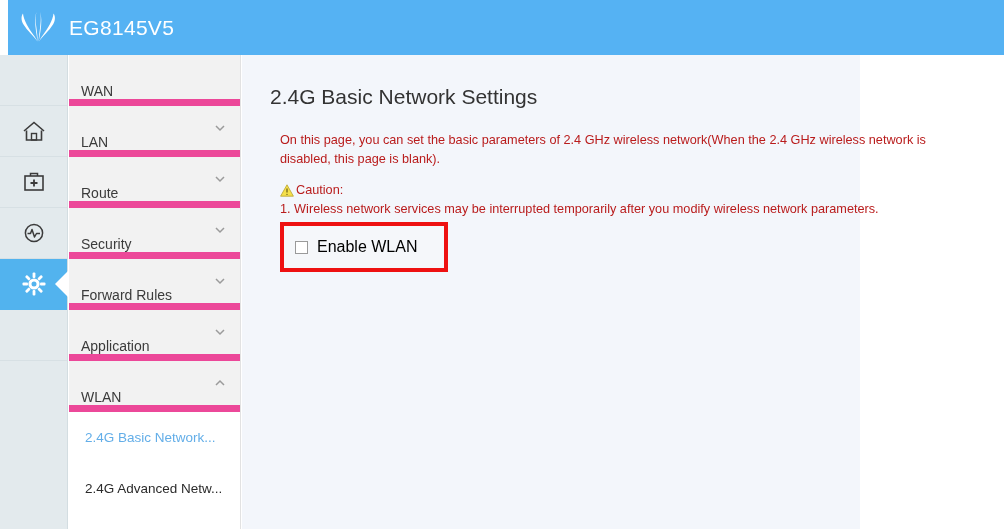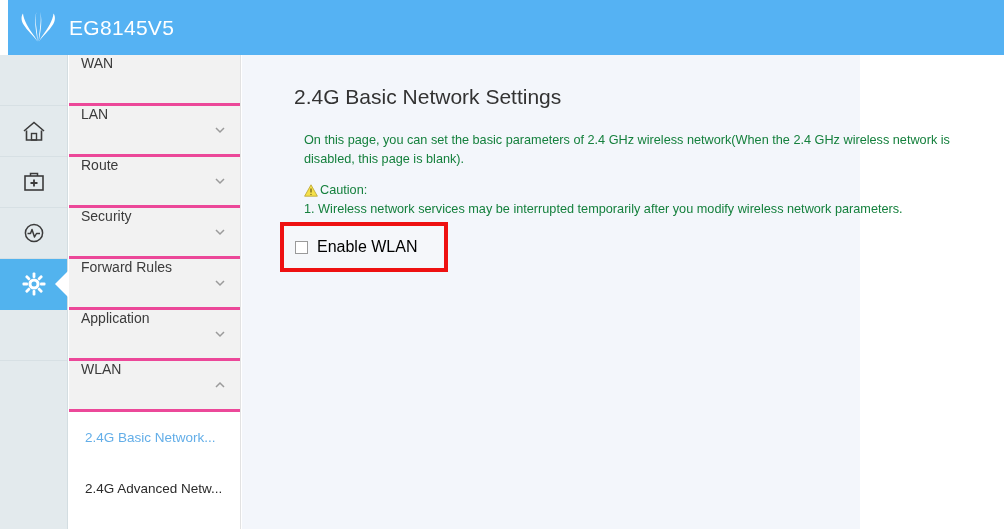--- a/index.html
+++ b/index.html
@@ -88,22 +88,22 @@
   #sidebar {
     position: absolute; top: 55px; left: 69px;
     width: 172px; height: 474px;
     background: #ffffff;
     border-right: 1px solid #e2e2e2;
   }
   .menu-item {
     position: relative;
     height: 51px;
     background: #f2f2f2;
-    border-bottom: 3px solid #ec4899;
-    display: flex; align-items: flex-start;
+    border-bottom: 7px solid #ec4899;
+    display: flex; align-items: flex-end;
     padding: 0 14px 0 12px;
     cursor: default;
   }
   .menu-label {
     font-size: 14px;
     color: #3b3b3b;
     white-space: nowrap;
   }
   .menu-chevron {
     position: absolute; right: 14px; top: 50%;
@@ -121,32 +121,32 @@
     color: #2b2b2b;
     white-space: nowrap;
   }
   .submenu-item.active { color: #63aee8; }
 
   
   #content {
     position: absolute; top: 55px; left: 242px;
     width: 618px; height: 474px;
     background: #f3f6fb;
-    padding: 30px 0 0 52px;
+    padding: 30px 0 0 28px;
   }
   #page-title {
     font-size: 21px;
     color: #333333;
     font-weight: normal;
     margin: 0 0 22px 0;
   }
   #intro {
     width: 665px;
     font-size: 12.7px;
-    color: #15803d;
+    color: #b91c1c;
     line-height: 19px;
     margin-left: 10px;
   }
   #intro .line { white-space: normal; }
   #caution-line {
     display: flex; align-items: center;
     margin-top: 12px;
   }
   #warn-icon { width: 14px; height: 13px; margin-right: 2px; display: block; flex: none; }
 

